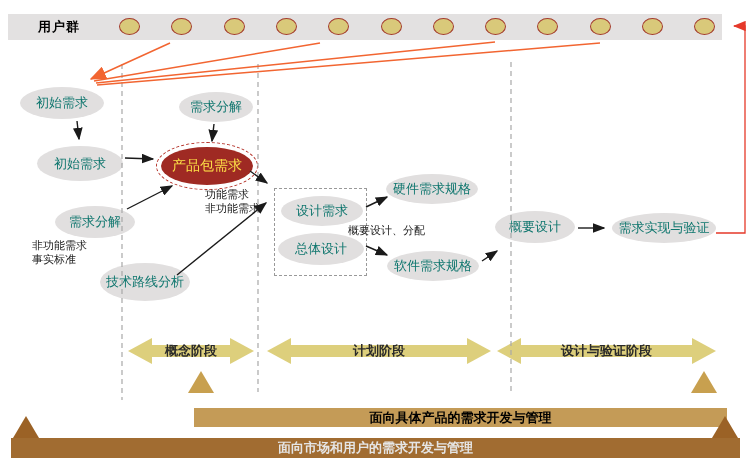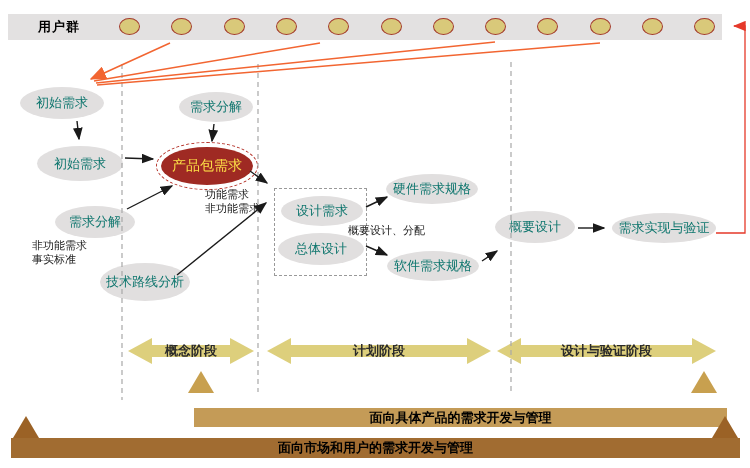--- a/index.html
+++ b/index.html
@@ -34,21 +34,21 @@
     border-top:13px solid transparent;border-bottom:13px solid transparent;border-right:24px solid #ddcf7c;}
   .phase .ph-head-r{position:absolute;right:0;top:0;width:0;height:0;
     border-top:13px solid transparent;border-bottom:13px solid transparent;border-left:24px solid #ddcf7c;}
   .phase .ph-label{position:absolute;left:0;right:0;top:0;bottom:0;display:flex;align-items:center;
     justify-content:center;font-size:13px;font-weight:bold;color:#2a2a2a;}
 
   
   .bar{position:absolute;display:flex;align-items:center;justify-content:center;
     font-size:13px;font-weight:bold;white-space:nowrap;}
   .bar-product{left:186px;top:408px;width:533px;height:19px;background:#c49b57;color:#000000;margin-left:8px;}
-  .bar-market{left:11px;top:438px;width:729px;height:20px;background:#a16c31;color:#000000;}
+  .bar-market{left:11px;top:438px;width:729px;height:20px;background:#a16c31;color:#e5e5e5;}
   .tri{position:absolute;width:0;height:0;border-left:13px solid transparent;border-right:13px solid transparent;}
   .tri-product{border-bottom:22px solid #c8a04f;}
   .tri-market{border-bottom:22px solid #9b6226;}
 
   svg.overlay{position:absolute;left:0;top:0;pointer-events:none;}
 </style>
 </head>
 <body>
 
 <div id="canvas">

